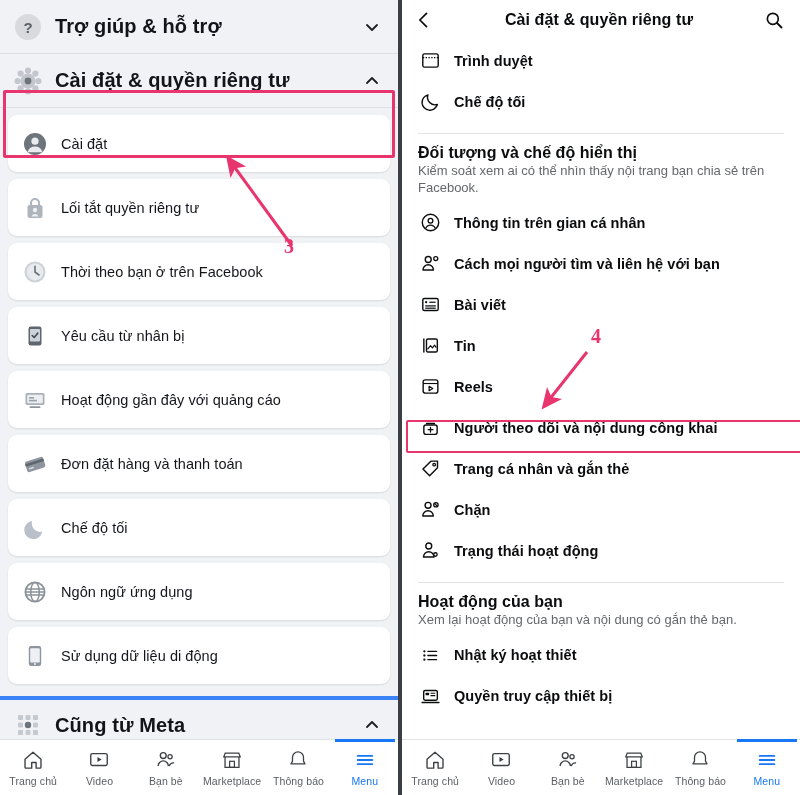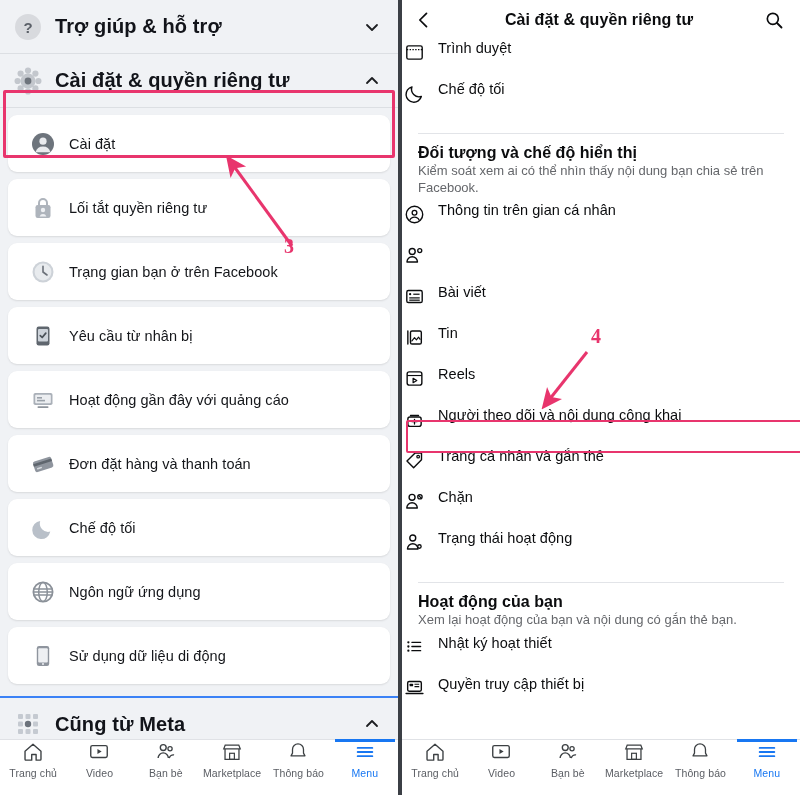--- a/index.html
+++ b/index.html
@@ -54,21 +54,21 @@
   }
 
   
   .cards { padding: 0 8px; }
   .card-row {
     display: flex; align-items: center;
     height: 57px;
     margin-top: 7px;
     background: #ffffff;
     border-radius: 9px;
-    padding: 0 22px;
+    padding: 0 14px;
     box-shadow: 0 1px 2px rgba(0,0,0,.10);
   }
   .card-row .cr-icon {
     width: 26px; height: 26px; flex: 0 0 26px;
     margin-right: 13px;
     display: flex; align-items: center; justify-content: center;
   }
   .card-row .cr-label {
     font-size: 14.5px; color: #14161a; letter-spacing: .05px;
   }
@@ -92,22 +92,24 @@
   .rp-header .rh-back { width: 26px; flex: 0 0 26px; display:flex; align-items:center; }
   .rp-header .rh-title {
     flex: 1 1 auto; text-align: center;
     font-size: 16px; font-weight: bold; color: #0b0c0e;
     letter-spacing: .1px;
   }
   .rp-header .rh-search { width: 26px; flex: 0 0 26px; display:flex; align-items:center; justify-content:flex-end; }
 
   .rp-list { padding: 0 0 0 0; }
   .rp-row {
-    display: flex; 
+    display: flex; align-items: center;
     height: 41px;
+    padding-left: 16px;
+    font-weight: bold;
   }
   .rp-row .rr-icon {
     width: 24px; height: 24px; flex: 0 0 24px;
     margin-right: 12px;
     display: flex; align-items: center; justify-content: center;
   }
   .rp-row .rr-label {
     font-size: 14.5px; color: #0b0c0e; letter-spacing: .05px;
   }
 
@@ -136,21 +138,21 @@
   .botnav {
     position: absolute; bottom: 0; left: 0;
     width: 398px; height: 56px;
     background: #ffffff;
     border-top: 1px solid #e0e2e6;
     display: flex; align-items: stretch;
   }
   .bn-item {
     flex: 1 1 0; position: relative;
     display: flex; flex-direction: column;
-    align-items: center; justify-content: flex-start;
+    align-items: center; justify-content: center;
     gap: 3px;
   }
   .bn-item .bn-icon { height: 24px; display:flex; align-items:center; justify-content:center; }
   .bn-item .bn-label { font-size: 10.5px; color: #5a5d63; letter-spacing: .1px; }
   .bn-item.active .bn-label { color: #1877f2; }
   .bn-item.active::before {
     content: ""; position: absolute; top: -1px; left: 3px; right: 3px;
     height: 3px; background: #1877f2;
   }
 
@@ -237,21 +239,21 @@
       </div>
 
       <div class="card-row">
         <span class="cr-icon">
           <svg width="24" height="24" viewBox="0 0 24 24">
             <circle cx="12" cy="12" r="10.5" fill="#cdd2d8"></circle>
             <circle cx="12" cy="12" r="8.4" fill="#e8ebee"></circle>
             <path d="M12 6.2V12l4 3" fill="none" stroke="#6b7179" stroke-width="1.6" stroke-linecap="round"></path>
           </svg>
         </span>
-        <span class="cr-label">Trạng gian bạn ở trên Facebook</span>
+        <span class="cr-label">Thời theo bạn ở trên Facebook</span>
       </div>
 
       <div class="card-row">
         <span class="cr-icon">
           <svg width="24" height="24" viewBox="0 0 24 24">
             <rect x="5.5" y="2.5" width="13" height="19" rx="2.2" fill="#5f666e"></rect>
             <rect x="7" y="5" width="10" height="12.5" rx="1" fill="#cdd3da"></rect>
             <path d="M9.3 11.6l1.9 1.9 3.6-4.4" fill="none" stroke="#4a5158" stroke-width="1.7" stroke-linecap="round" stroke-linejoin="round"></path>
           </svg>
         </span>
@@ -309,21 +311,21 @@
           <svg width="24" height="24" viewBox="0 0 24 24">
             <rect x="5.8" y="2" width="12.4" height="20" rx="2.2" fill="#8f959e"></rect>
             <rect x="7.2" y="4.2" width="9.6" height="14.2" rx="1" fill="#eef0f3"></rect>
             <circle cx="12" cy="20.1" r="1" fill="#eef0f3"></circle>
           </svg>
         </span>
         <span class="cr-label">Sử dụng dữ liệu di động</span>
       </div>
     </div>
 
-    <div class="sec-head" style="margin-top:12px;border-top:2px solid #3b82f6;border-bottom:none;">
+    <div class="sec-head" style="margin-top:12px;border-top:4px solid #3b82f6;border-bottom:none;">
       <span class="sh-icon">
         <svg width="28" height="28" viewBox="0 0 28 28">
           <g fill="#c5cad1">
             <rect x="4" y="4" width="5" height="5" rx="1"></rect>
               <rect x="11.5" y="4" width="5" height="5" rx="1"></rect>
               <rect x="19" y="4" width="5" height="5" rx="1"></rect>
             <rect x="4" y="11.5" width="5" height="5" rx="1"></rect>
               <rect x="19" y="11.5" width="5" height="5" rx="1"></rect>
             <rect x="4" y="19" width="5" height="5" rx="1"></rect>
               <rect x="11.5" y="19" width="5" height="5" rx="1"></rect>
@@ -443,21 +445,21 @@
             </svg>
         </span>
         <span class="rr-label">Chế độ tối</span>
       </div>
     </div>
 
     <div class="rp-sep"></div>
 
     <div class="rp-group">
       <div class="rg-title">Đối tượng và chế độ hiển thị</div>
-      <div class="rg-sub">Kiểm soát xem ai có thể nhìn thấy nội dung bạn chia sẻ trên Facebook.</div>
+      <div class="rg-sub">Kiểm soát xem ai có thể nhìn thấy nội trang bạn chia sẻ trên Facebook.</div>
     </div>
 
     <div class="rp-list">
       <div class="rp-row">
         <span class="rr-icon">
           <svg width="21" height="21" viewBox="0 0 24 24">
               <circle cx="12" cy="12" r="9.4" fill="none" stroke="#0b0c0e" stroke-width="1.6"></circle>
               <circle cx="12" cy="10" r="2.7" fill="none" stroke="#0b0c0e" stroke-width="1.5"></circle>
               <path d="M6.6 18.6a5.8 5.8 0 0 1 10.8 0" fill="none" stroke="#0b0c0e" stroke-width="1.5"></path>
             </svg>
@@ -465,20 +467,21 @@
         <span class="rr-label">Thông tin trên gian cá nhân</span>
       </div>
       <div class="rp-row">
         <span class="rr-icon">
           <svg width="21" height="21" viewBox="0 0 24 24">
               <circle cx="9.4" cy="7.4" r="3.4" fill="none" stroke="#0b0c0e" stroke-width="1.6"></circle>
               <path d="M3.4 19.4a6 6 0 0 1 12 0z" fill="none" stroke="#0b0c0e" stroke-width="1.6" stroke-linejoin="round"></path>
               <circle cx="18" cy="6.4" r="2.3" fill="none" stroke="#0b0c0e" stroke-width="1.5"></circle>
             </svg>
         </span>
+        <span class="rr-label">Cách mọi người tìm và liên hệ với bạn</span>
       </div>
       <div class="rp-row">
         <span class="rr-icon">
           <svg width="21" height="21" viewBox="0 0 24 24">
               <rect x="3.2" y="5.2" width="17.6" height="13.6" rx="1.8" fill="none" stroke="#0b0c0e" stroke-width="1.6"></rect>
               <circle cx="7" cy="9.4" r="1.3" fill="#0b0c0e"></circle>
               <path d="M10.6 9.4h7.2" stroke="#0b0c0e" stroke-width="1.4"></path>
               <path d="M6 13.6h12" stroke="#0b0c0e" stroke-width="1.4"></path>
               <path d="M6 16.2h12" stroke="#0b0c0e" stroke-width="1.4"></path>
             </svg>

